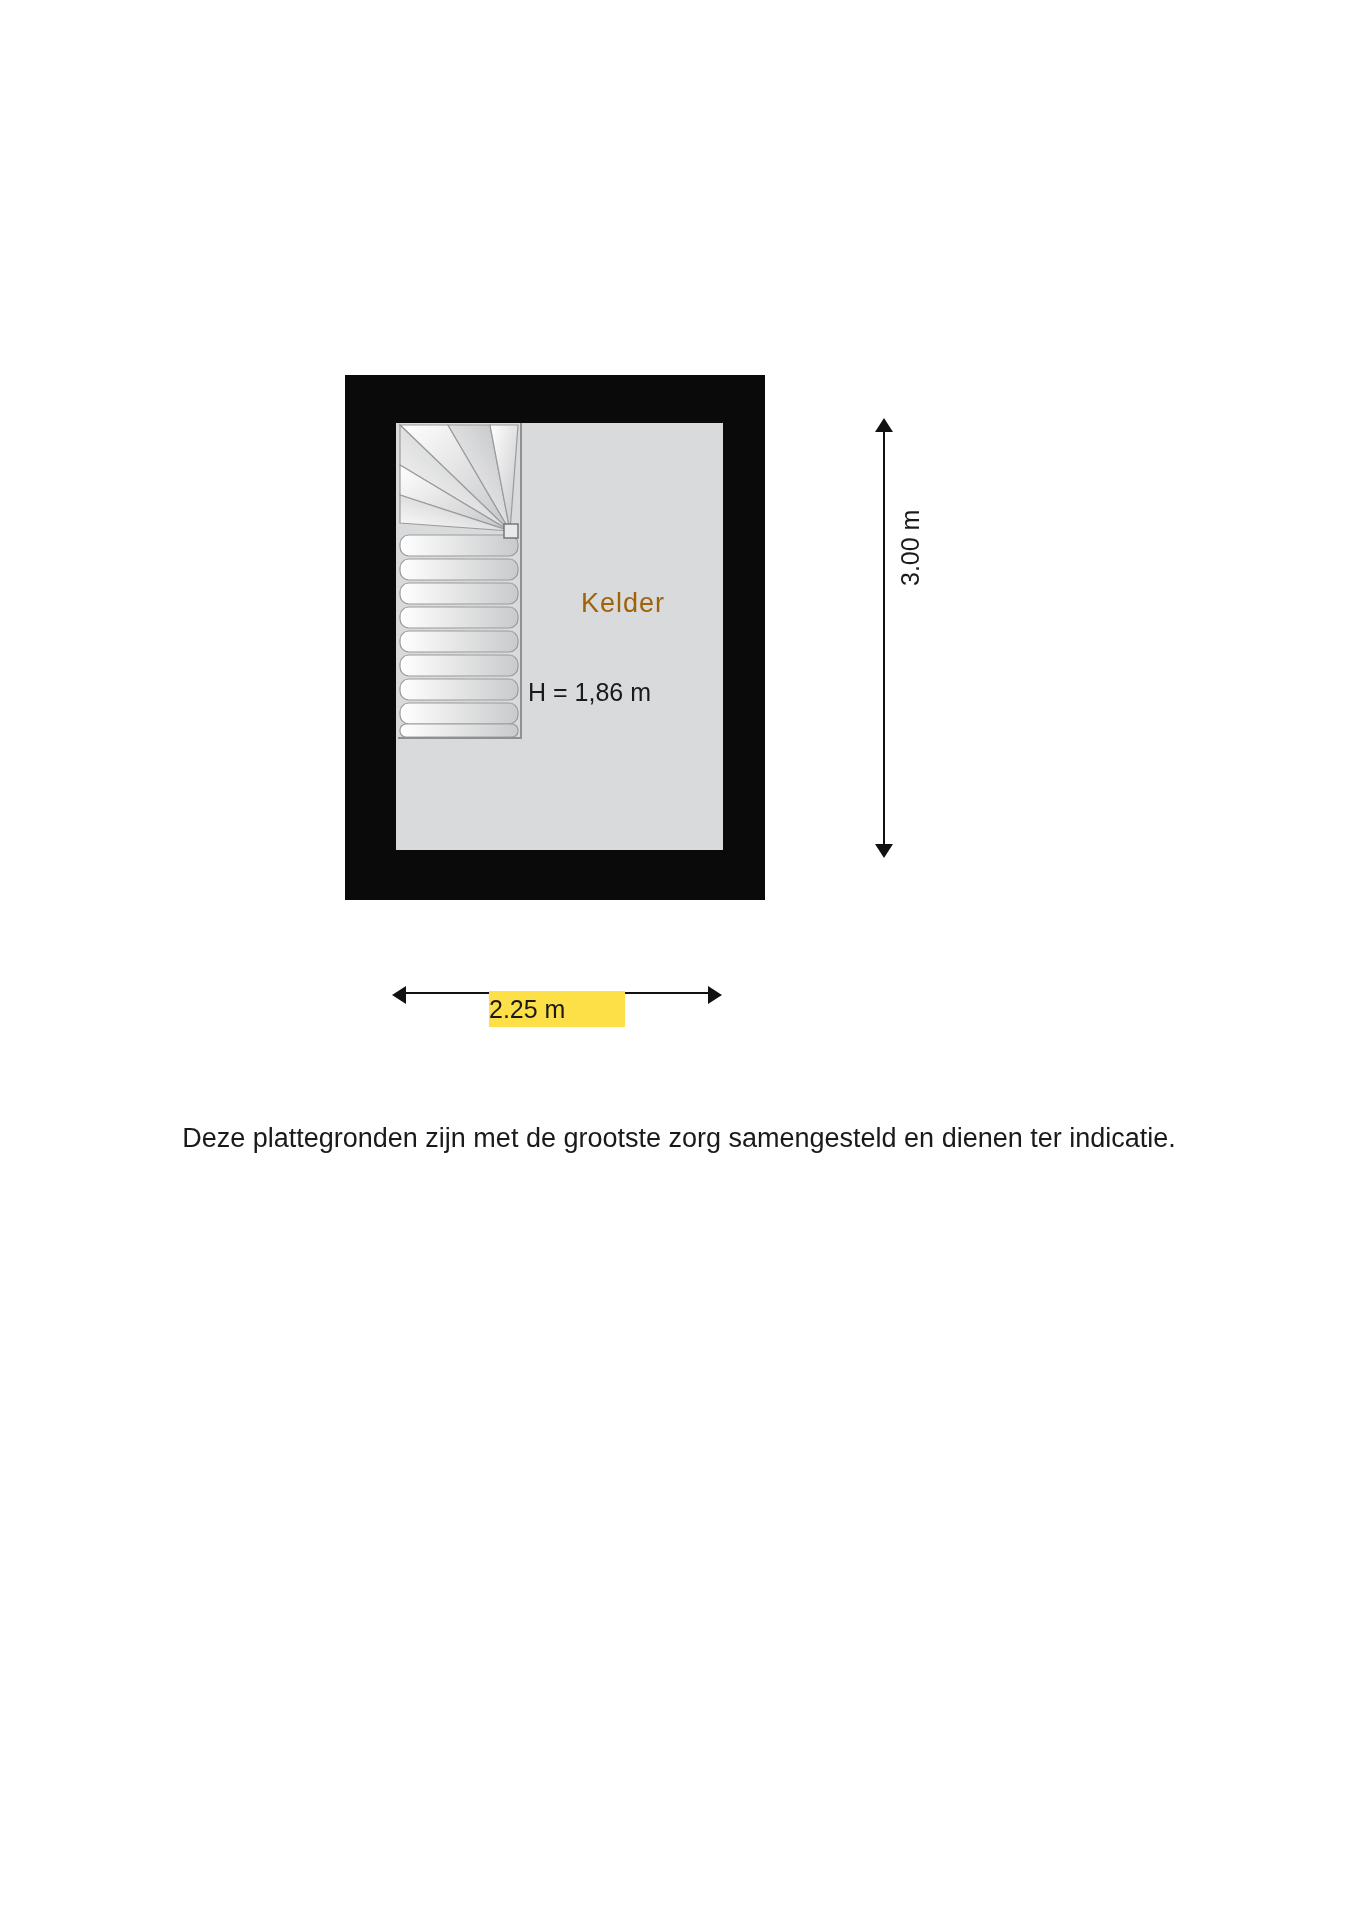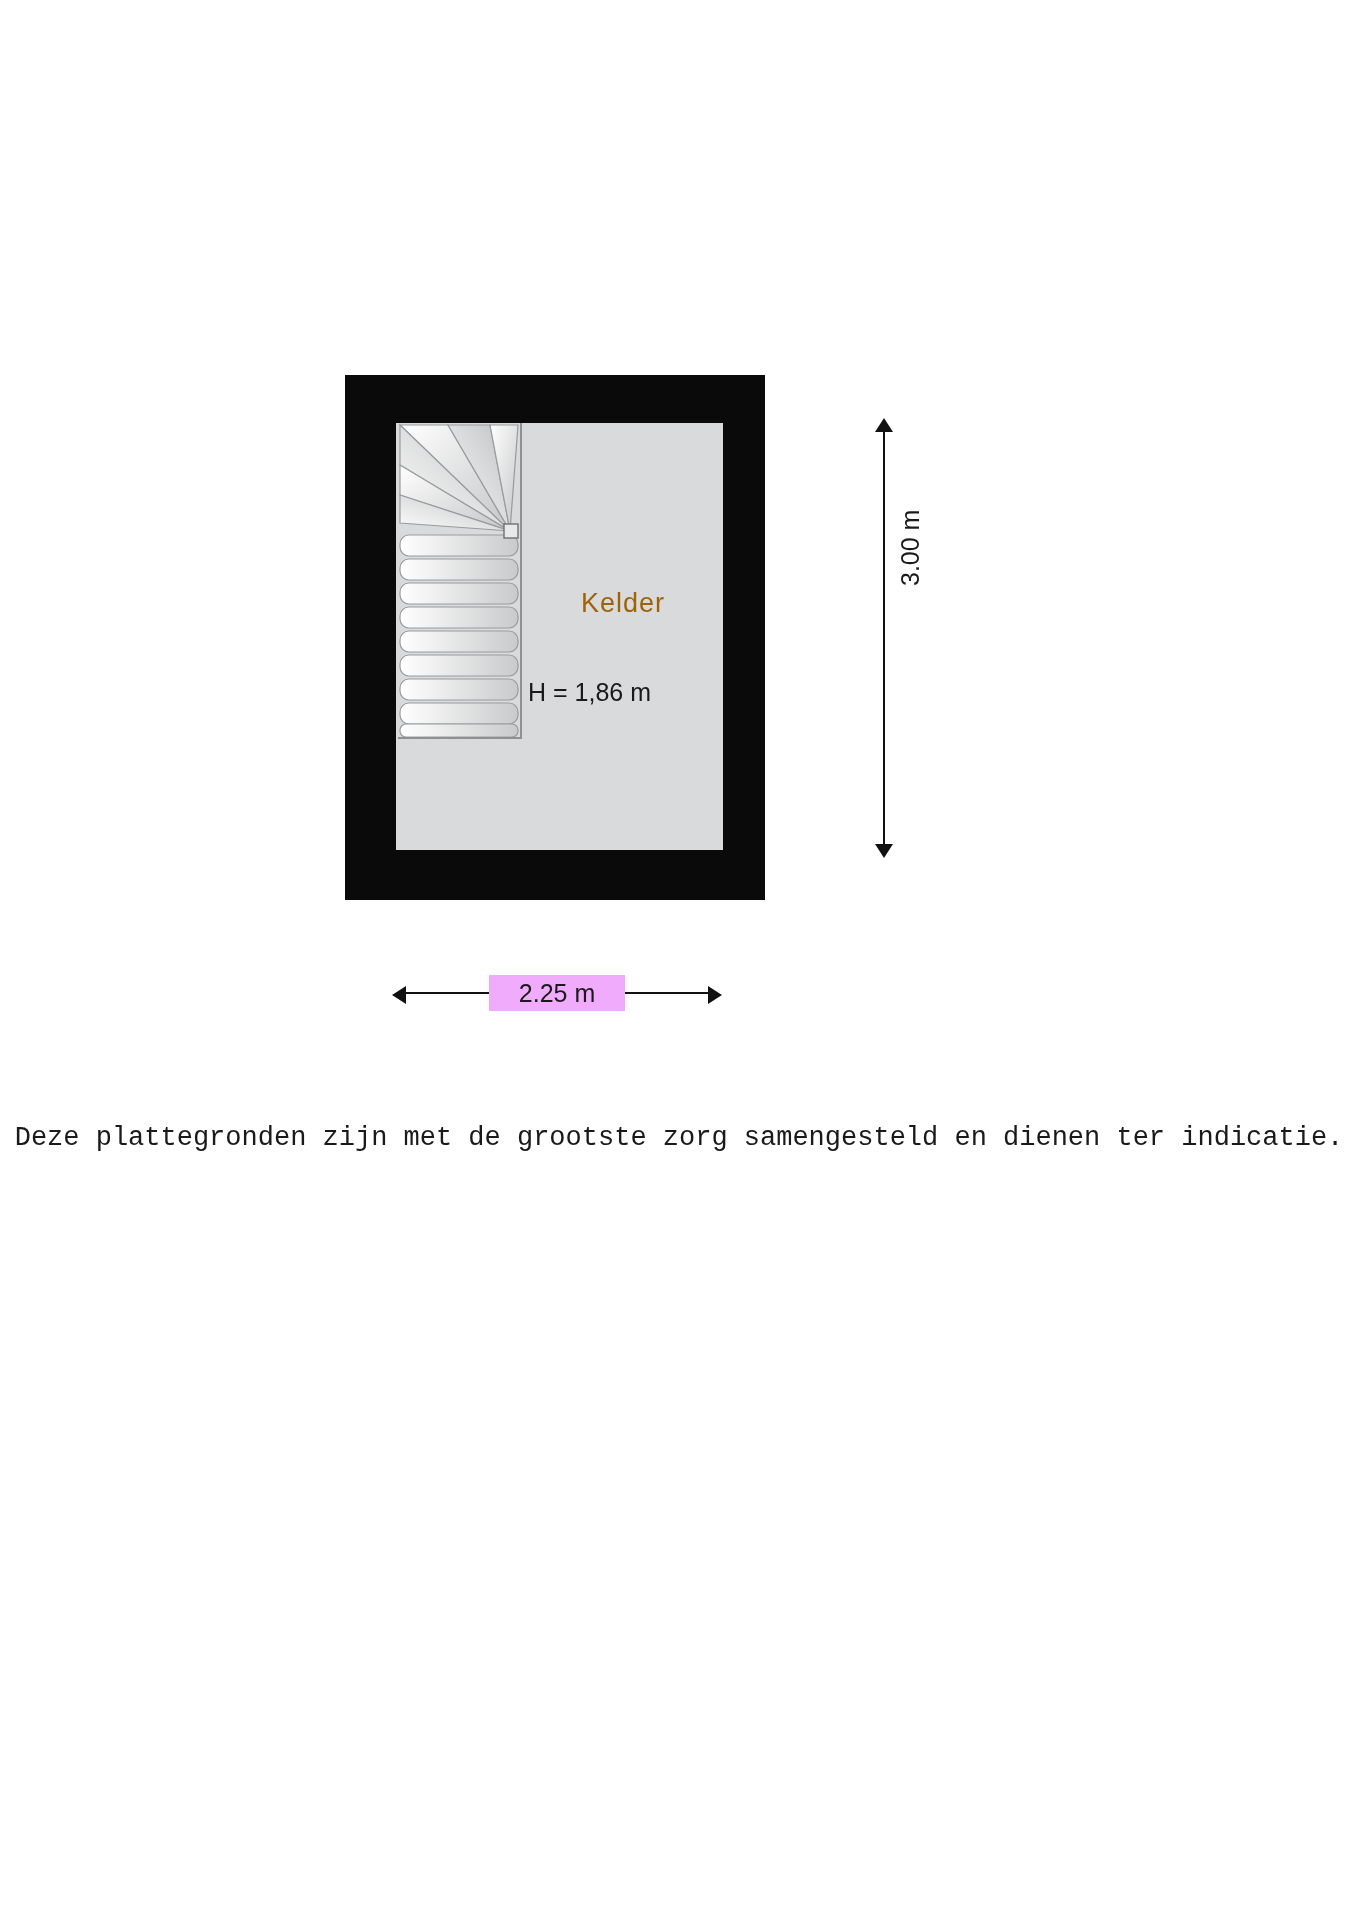--- a/index.html
+++ b/index.html
@@ -157,41 +157,40 @@
     right: 0;
     top: 11px;
     width: 0; height: 0;
     border-top: 9px solid transparent;
     border-bottom: 9px solid transparent;
     border-left: 14px solid #111;
   }
   #dim-horizontal .h-label {
     position: absolute;
     left: 97px;
-    top: 0px;
+    top: 16px;
     width: 136px;
-    text-align: center;
-    background: #f0abfc;
+    background: #fde047;
     font-size: 25px;
     line-height: 36px;
     color: #1a1a1a;
   }
 
   
   #disclaimer {
     position: absolute;
     left: 0;
     top: 1118px;
     width: 1358px;
     text-align: center;
     font-size: 27px;
     line-height: 40px;
     color: #1a1a1a;
   }
-  #disclaimer div { white-space: nowrap; font-family: Liberation Mono, monospace; }
+  #disclaimer div { white-space: nowrap; }
 </style>
 </head>
 <body>
 
 <div id="plan-area">
 
   <div id="wall-outer"></div>
 
   <div id="floor-inner"></div>
 

